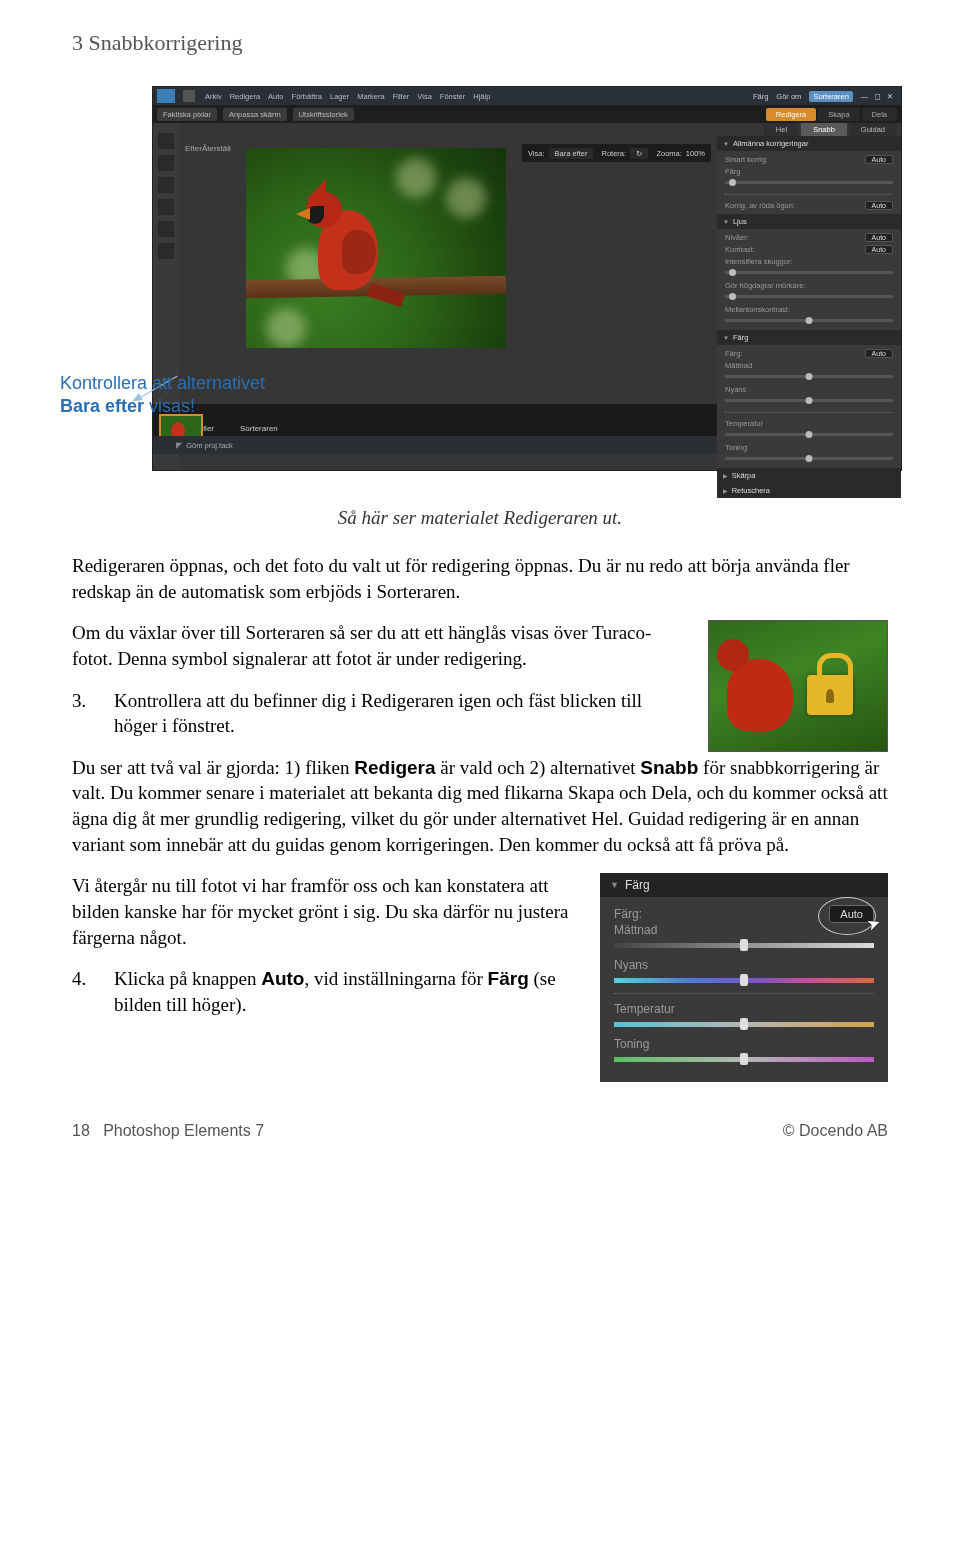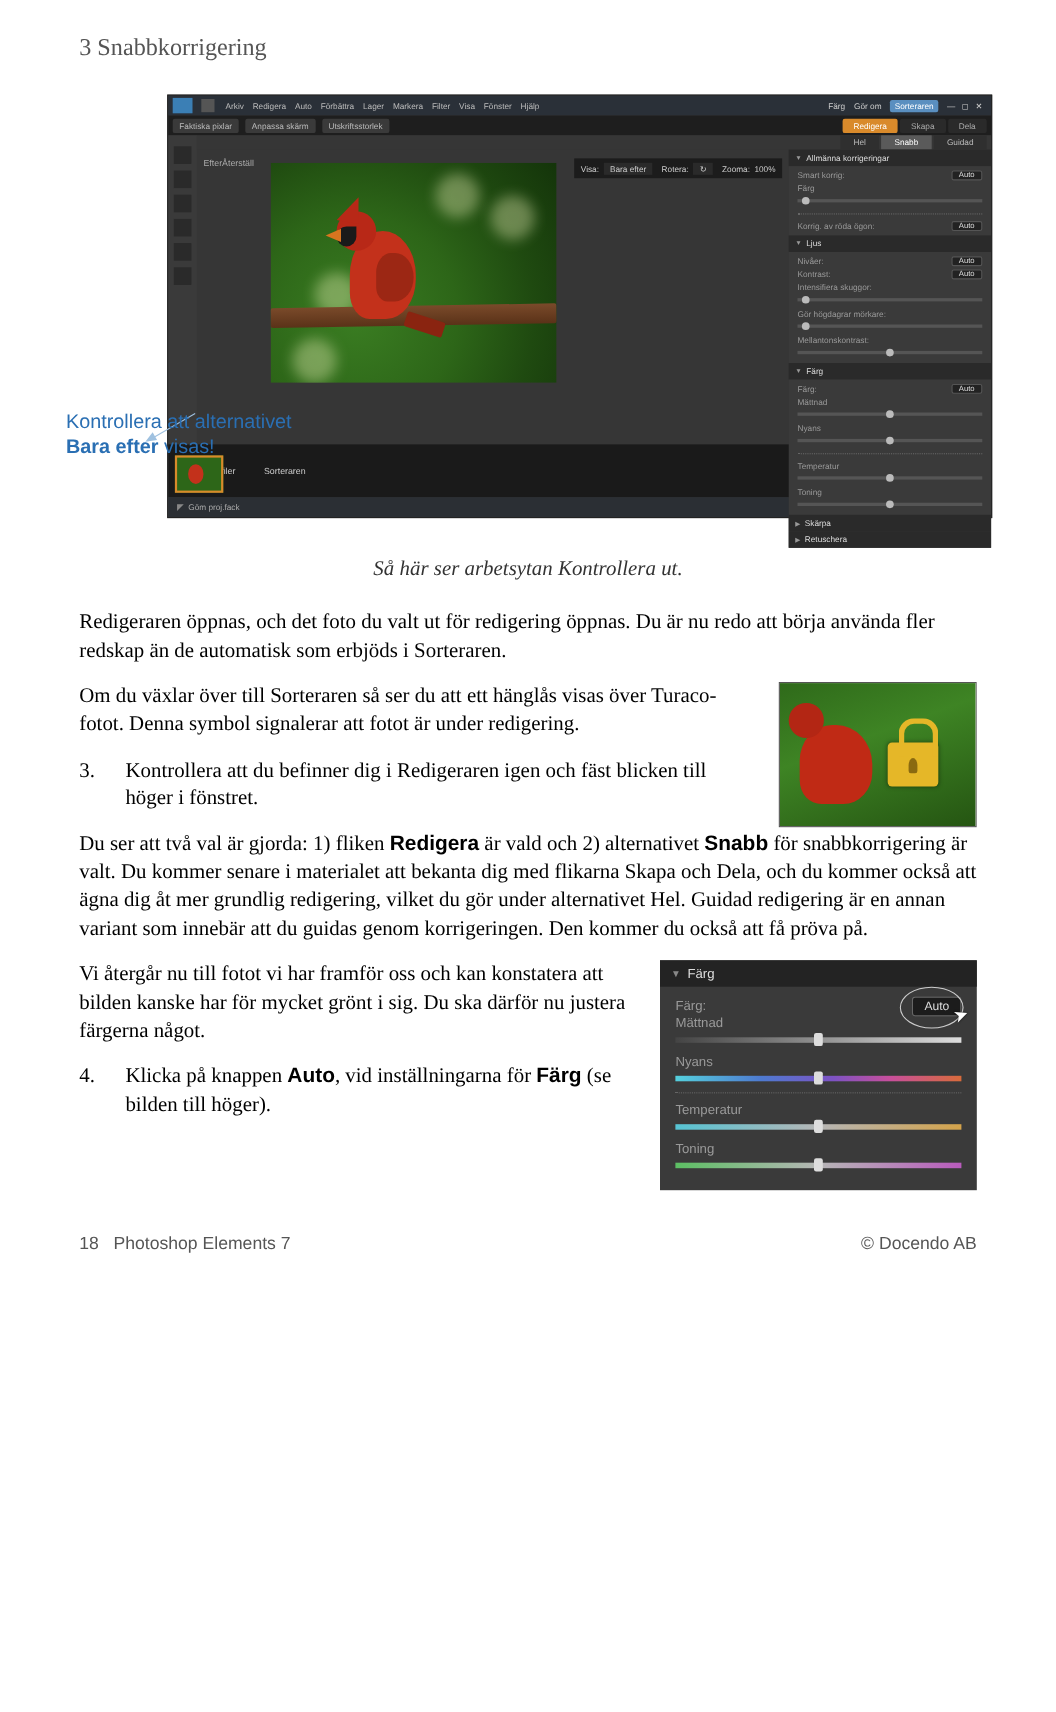--- a/index.html
+++ b/index.html
@@ -83,21 +83,21 @@
   .ss-row .lbl { color:#999; flex:1;}
   .ss-row .auto-btn { background:#222; border:1px solid #555; color:#ddd; padding:0 6px; font-size:7px; border-radius:2px;}
   .ss-slider { width:100%; height:3px; background:#555; position:relative; margin:2px 0 4px 0;}
   .ss-slider::after { content:""; position:absolute; left:50%; top:-2px; width:7px; height:7px; background:#bbb; border-radius:50%; transform:translateX(-50%);}
   .ss-slider.left::after { left:4px; transform:none; }
   .ss-divider { border-top:1px dotted #666; margin:3px 0; }
 
   .ss-filmstrip { position:absolute; bottom:18px; left:0; right:184px; height:48px; background:#1a1a1a; display:flex; align-items:center; padding:0 6px; gap:6px;}
   .ss-thumb { width:44px; height:34px; background:#2d6618; border:2px solid #d98a2b; position:relative; overflow:hidden;}
   .ss-thumb-bird { position:absolute; left:10px; bottom:6px; width:14px; height:18px; background:#c3311b; border-radius:50%;}
-  .ss-statusbar { position:absolute; bottom:0; left:0; right:184px; height:18px; background:#2b2f34; font-size:7.5px; color:#aaa; display:flex; align-items:center; padding:0 8px; gap:4px;}
+  .ss-statusbar { position:absolute; bottom:16px; left:0; right:184px; height:18px; background:#2b2f34; font-size:7.5px; color:#aaa; display:flex; align-items:center; padding:0 23px; gap:4px;}
   .ss-statusbar::before { content:"◤"; color:#888; font-size:8px;}
 
   
   .callout {
     position: absolute; left: -12px; top: 286px;
     font-family: Arial, Helvetica, sans-serif;
     color: #2a6fb3; font-size: 18px; line-height:1.25;
     width: 230px; z-index:5;
   }
   .callout .bold { font-weight:bold; }
@@ -334,21 +334,21 @@
               <div class="ss-thumb-bird"></div>
             </div>
         </div>
       </div>
       <div class="ss-statusbar">
         <span>Göm proj.fack</span>
       </div>
     </div>
   </div>
 
-  <div class="caption">Så här ser arbetsytan Kontrollera ut.</div>
+  <div class="caption">Så här ser materialet Redigeraren ut.</div>
 
   <p class="body">Redigeraren öppnas, och det foto du valt ut för redigering öppnas. Du är nu redo att börja använda fler redskap än de automatisk som erbjöds i Sorteraren.</p>
 
   <div style="overflow:auto;font-family:Liberation Serif, serif;">
     <div class="lock-img">
       <div class="bg"></div>
         <div class="bird"></div>
         <div class="lock"></div>
     </div>
     <p class="body">Om du växlar över till Sorteraren så ser du att ett hänglås visas över Turaco-fotot. Denna symbol signalerar att fotot är under redigering.</p>

